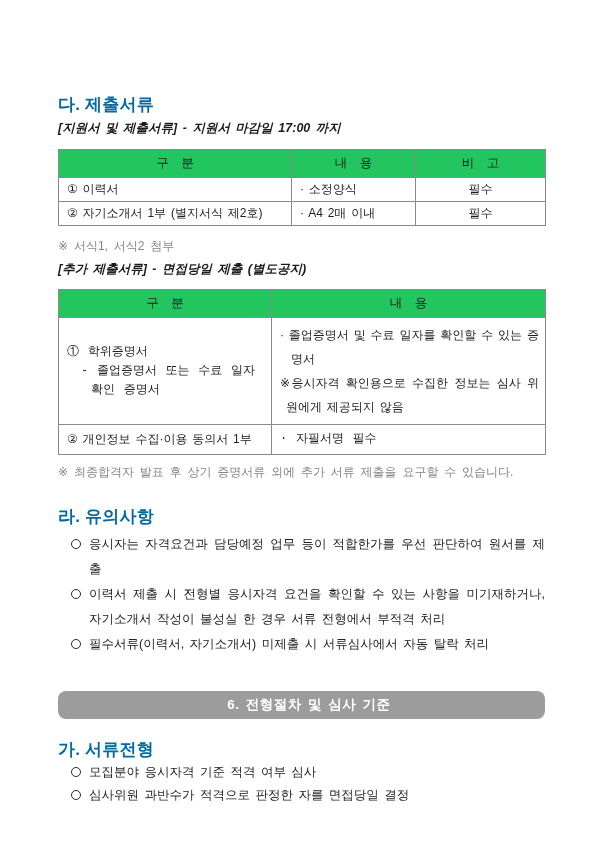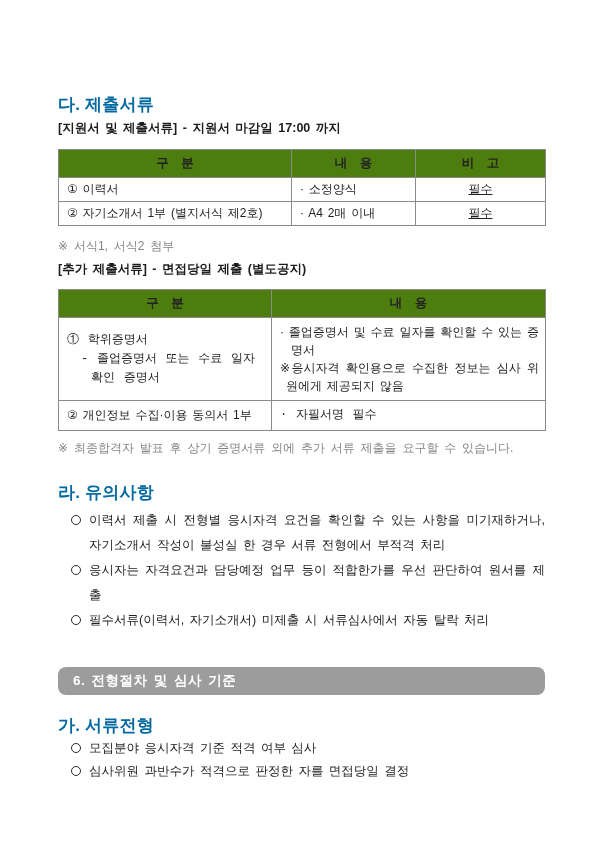--- a/index.html
+++ b/index.html
@@ -12,49 +12,49 @@
     overflow: hidden;
   }
   .page { padding: 97px 55px 0 58px; }
 
   h2.doc-heading {
     font-size: 17px; font-weight: bold; color: #0369a1;
     line-height: 15px; letter-spacing: 0.2px;
   }
   p.subhead {
     font-size: 12.5px; font-weight: bold; color: #1c1c1c;
-    line-height: 15px; margin-top: 9px; word-spacing: 2px;
+    line-height: 15px; margin-top: 9px; word-spacing: 2px; font-style: italic;
   }
 
   table.doc-table {
     border-collapse: collapse; width: 487px; table-layout: fixed;
     border: 1.6px solid #3f3f3f;
     margin-top: 13px;
     font-size: 12px; color: #222;
   }
   table.doc-table th, table.doc-table td {
     border: 1px solid #8a8a8a;
     vertical-align: middle;
   }
   table.doc-table th {
-    background: #4d7c0f;
-    font-weight: bold; font-size: 12.5px;
+    background: #22c55e;
+    font-weight: normal; font-size: 12.5px;
     height: 28px; text-align: center;
   }
   table.t1 td { height: 14px; }
   td.cell-left { text-align: left; padding: 3px 6px 3px 8px; word-spacing: 1.5px; }
-  td.cell-center { text-align: center; padding: 3px 4px; text-decoration: underline; }
+  td.cell-center { text-align: center; padding: 3px 4px; }
 
   table.t2 { margin-top: 12px; }
   table.t2 td { vertical-align: middle; padding: 5px 6px 5px 8px; }
   .cat-line { display: block; line-height: 19px; word-spacing: 1.5px; font-family: Liberation Mono, monospace; }
   .cat-ind1 { padding-left: 14px; }
   .cat-ind2 { padding-left: 24px; }
   .hang {
-    display: block; line-height: 18px; word-spacing: 1.5px;
+    display: block; line-height: 24px; word-spacing: 1.5px;
     text-align: justify;
   }
   .hang-dot { padding-left: 11px; text-indent: -11px; }
   .hang-ref { padding-left: 6px; text-indent: -6px; }
   .hang-num { padding-left: 17px; text-indent: -17px; line-height: 19px; }
 
   p.gray-note {
     color: #858585; font-size: 12px; line-height: 14px;
     word-spacing: 2.5px;
   }
@@ -76,21 +76,21 @@
     margin: 7px 8px 0 0;
   }
   ul.bullet-list li span.b-text { flex: 1 1 auto; }
 
   .section-bar {
     margin-top: 34px;
     width: 487px; height: 28px;
     background: #9c9c9c; border-radius: 8px;
     color: #ffffff; font-weight: bold; font-size: 13.5px;
     line-height: 28px; padding-left: 15px;
-    letter-spacing: 0.5px; word-spacing: 2px;
+    letter-spacing: 0.5px; word-spacing: 2px; text-align: center;
   }
   h2.heading-ga { margin-top: 23px; }
   ul.bullet-list-2 { margin-top: 4px; }
   ul.bullet-list-2 li { line-height: 23px; }
   ul.bullet-list-2 .circle-glyph { margin-top: 6px; }
 </style>
 </head>
 <body>
 
 <div class="page">
@@ -164,28 +164,28 @@
     </tbody>
   </table>
 
   <p class="gray-note note-2">※ 최종합격자 발표 후 상기 증명서류 외에 추가 서류 제출을 요구할 수 있습니다.</p>
 
   <h2 class="doc-heading heading-ra">라. 유의사항</h2>
 
   <ul class="bullet-list">
     <li>
       <span class="circle-glyph"></span>
+      <span class="b-text">응시자는 자격요건과 담당예정 업무 등이 적합한가를 우선 판단하여 원서를 제출</span>
+    </li>
+    <li>
+      <span class="circle-glyph"></span>
       <span class="b-text">이력서 제출 시 전형별 응시자격 요건을 확인할 수 있는 사항을 미기재하거나, 자기소개서 작성이 불성실 한 경우 서류 전형에서 부적격 처리</span>
     </li>
     <li>
       <span class="circle-glyph"></span>
-      <span class="b-text">응시자는 자격요건과 담당예정 업무 등이 적합한가를 우선 판단하여 원서를 제출</span>
-    </li>
-    <li>
-      <span class="circle-glyph"></span>
       <span class="b-text">필수서류(이력서, 자기소개서) 미제출 시 서류심사에서 자동 탈락 처리</span>
     </li>
   </ul>
 
   <div class="section-bar">6. 전형절차 및 심사 기준</div>
 
   <h2 class="doc-heading heading-ga">가. 서류전형</h2>
 
   <ul class="bullet-list bullet-list-2">
     <li>

